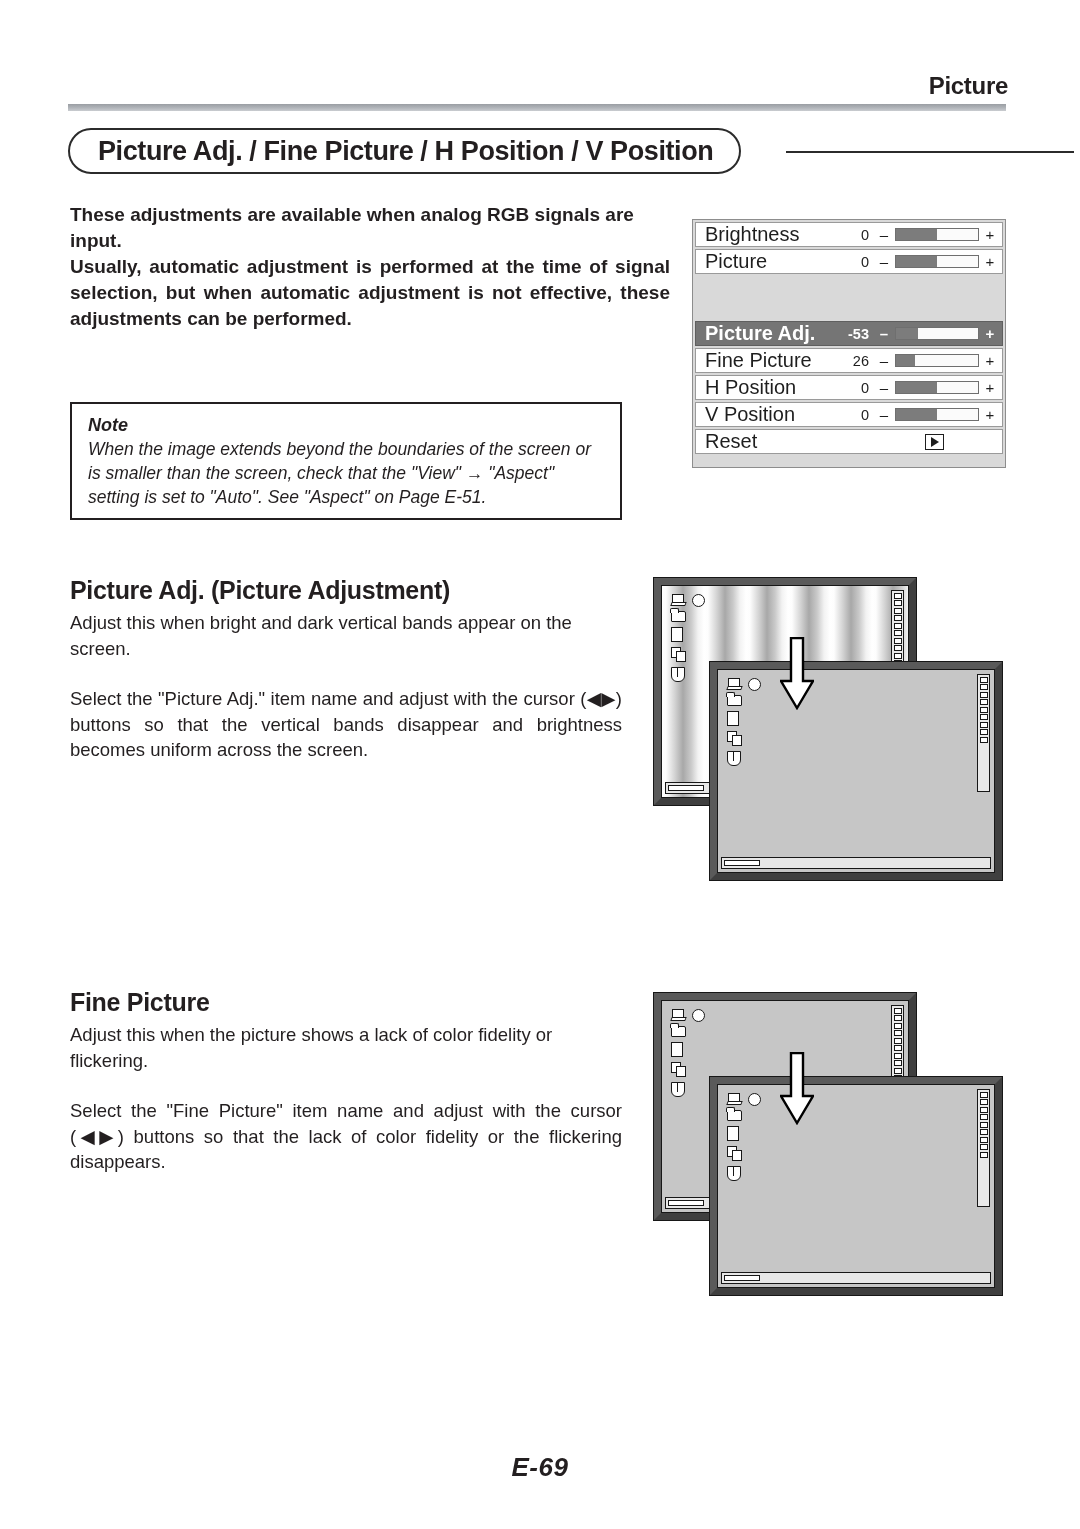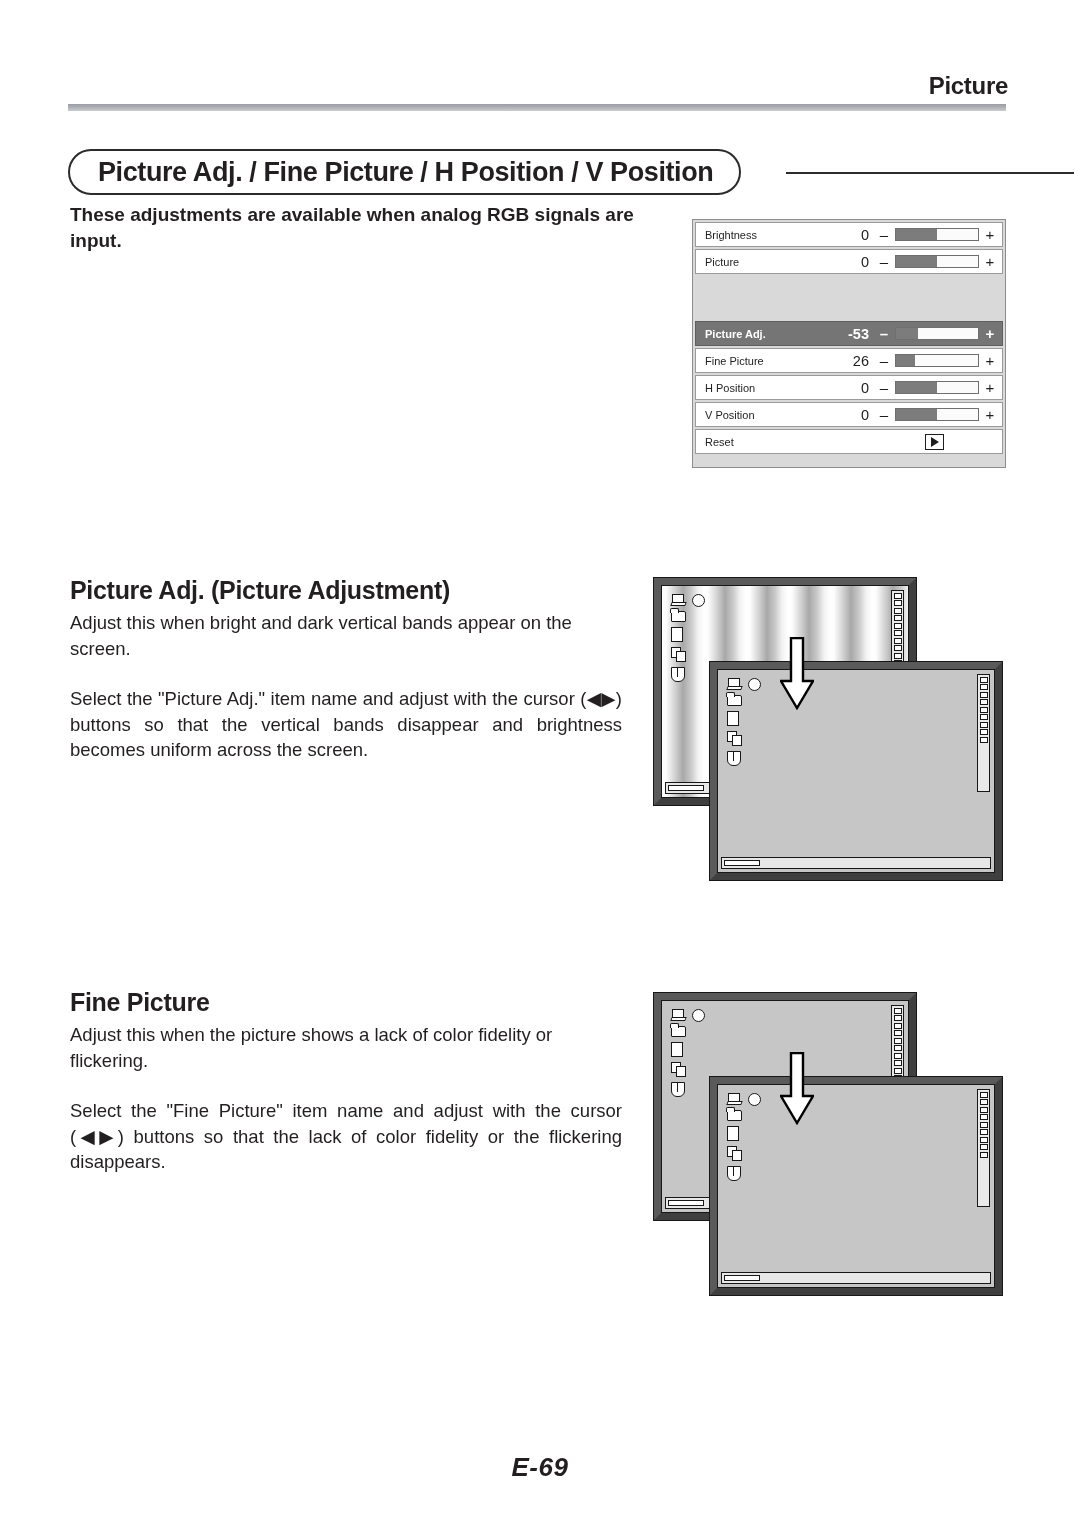--- a/index.html
+++ b/index.html
@@ -30,21 +30,21 @@
   .header-rule {
     position: absolute;
     left: 68px; top: 104px;
     width: 938px; height: 7px;
     background: linear-gradient(to bottom, #9a9ea3 0%, #acb0b5 45%, #c9ccd0 100%);
   }
 
   
   .title-wrap {
     position: absolute;
-    left: 68px; top: 149px;
+    left: 68px; top: 128px;
     width: 938px; height: 48px;
   }
   .title-line {
     position: absolute;
     left: 718px; top: 23px;
     width: 288px; height: 2px;
     background: #2b2b2b;
   }
   .title-pill {
     position: absolute;
@@ -116,21 +116,21 @@
     margin-bottom: 2px;
     padding: 0 6px 0 9px;
   }
   .osd-row:last-child { margin-bottom: 11px; }
   .osd-row.selected {
     background: #757575;
     border-color: #5f5f5f;
     margin-top: 47px;
   }
   .osd-label {
-    font-size: 11px;
+    font-size: 20px;
     color: #1e1e1e;
     flex: 0 0 128px;
     white-space: nowrap;
   }
   .osd-row.selected .osd-label {
     color: #ffffff;
     font-weight: bold;
   }
   .osd-value {
     font-size: 14.5px;
@@ -380,22 +380,27 @@
   <div class="header-chapter">Picture</div>
   <div class="header-rule"></div>
 
   <div class="title-wrap">
     <div class="title-line"></div>
     <div class="title-pill">Picture Adj. / Fine Picture / H Position / V Position</div>
   </div>
 
   <div class="intro">
     <p>These adjustments are available when analog RGB signals are input.</p>
+    <p class="just">Usually, automatic adjustment is performed at the time of signal selection, but when automatic adjustment is not effective, these adjustments can be performed.</p>
   </div>
 
+  <div class="note-box">
+    <div class="note-title">Note</div>
+    <div class="note-body">When the image extends beyond the boundaries of the screen or is smaller than the screen, check that the "View" → "Aspect" setting is set to "Auto". See "Aspect" on Page E-51.</div>
+  </div>
 
   <div class="osd" id="osd-menu">
       <div class="osd-row">
         <div class="osd-label">Brightness</div>
         <div class="osd-value">0</div>
         <div class="osd-minus">–</div>
         <div class="osd-slider">
           <div class="osd-fill" style="width: 50%; background: rgb(124, 124, 124);"></div>
         </div>
         <div class="osd-plus">+</div>

